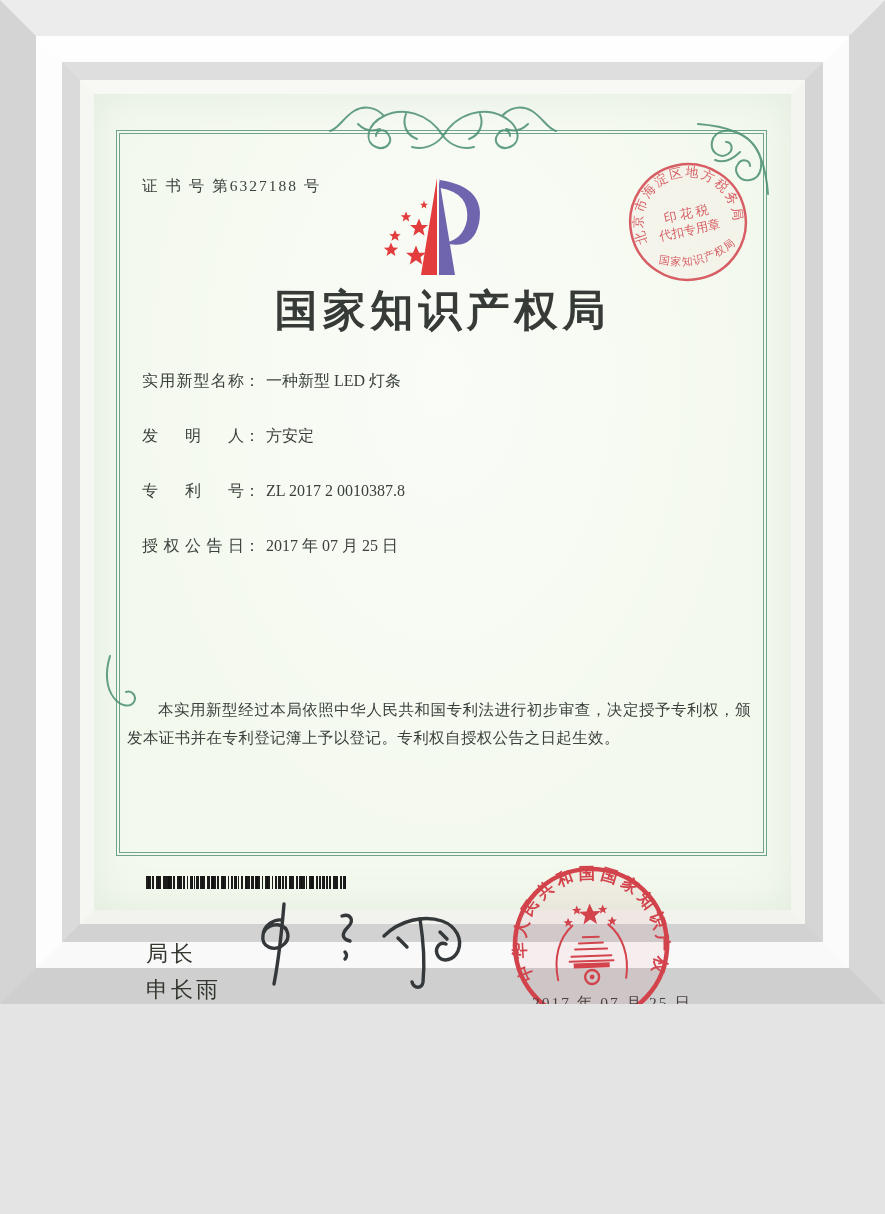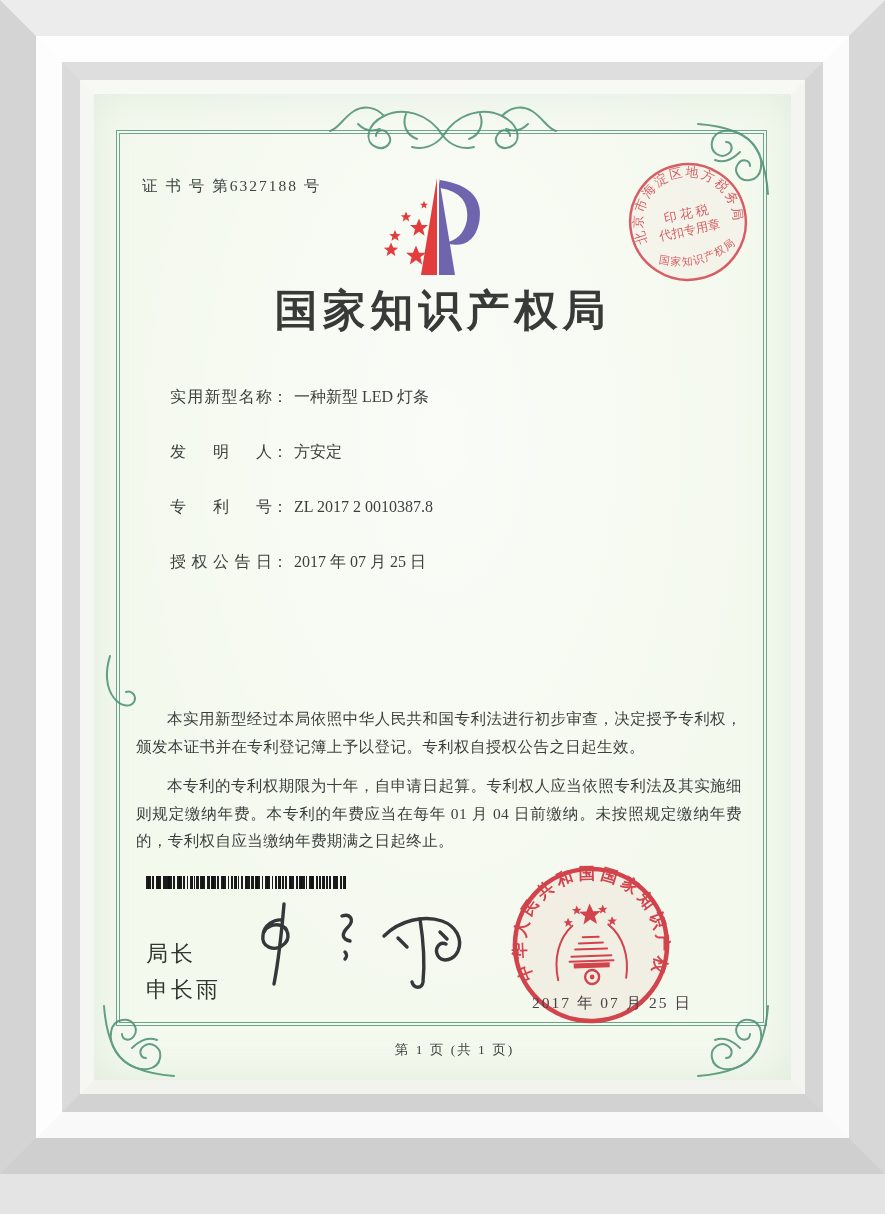--- a/index.html
+++ b/index.html
@@ -1,40 +1,40 @@
 <!DOCTYPE html>
 <html><head>
 <meta charset="utf-8">
 <style>
   html,body{margin:0;padding:0;}
   body{width:885px;height:1214px;background:#e4e4e4;font-family:"Liberation Serif","DejaVu Serif",serif;}
-  .stage{position:relative;width:885px;height:1174px;overflow:hidden;}
+  .stage{position:relative;width:885px;height:1004px;overflow:hidden;}
   
   .bevel{position:absolute;inset:0;border:36px solid;border-color:#ececec #d7d7d7 #cfcfcf #d4d4d4;}
   .mat1{position:absolute;inset:0;border:26px solid;border-color:#fefefe #fbfbfb #f9f9f9 #fdfdfd;}
   .mat2{position:absolute;inset:0;border:18px solid;border-color:#dedede #d5d5d5 #d2d2d2 #dadada;}
   .mat3{position:absolute;inset:0;border:14px solid;border-color:#f8f8f5 #f4f4f0 #f2f2ee #f6f6f2;}
   .paper{position:absolute;inset:0;background:#f4f9ee;
          background-image:radial-gradient(ellipse at 50% 35%,rgba(255,255,255,.55),rgba(255,255,255,0) 65%);
          box-shadow:inset 0 0 46px rgba(110,155,125,.14);}
   .green-border{position:absolute;left:22px;right:24px;top:36px;bottom:54px;border:4px double #4f8f73;opacity:.8;}
   .orn{position:absolute;opacity:.85;}
   
   .cert-no{position:absolute;left:48px;top:82px;font-size:15.5px;letter-spacing:2px;color:#3c4440;}
   .logo-box{position:absolute;left:280px;top:80px;width:130px;height:106px;}
   .tax-stamp{position:absolute;left:530px;top:64px;width:128px;height:128px;transform:rotate(-12deg);opacity:.85;}
   .title{position:absolute;left:0;top:188px;width:100%;text-align:center;font-size:43px;font-weight:600;
          letter-spacing:5px;color:#363b38;}
-  .fields{position:absolute;left:48px;top:292px;width:600px;margin-left:28px;}
+  .fields{position:absolute;left:48px;top:276px;width:600px;}
   .frow{height:22px;line-height:22px;margin-bottom:33px;font-size:16px;color:#3a403c;white-space:nowrap;}
   .flabel{display:inline-block;width:102px;text-align:justify;text-align-last:justify;vertical-align:top;}
   .fcolon{margin-right:6px;}
   .paras{position:absolute;left:30px;top:599px;width:630px;font-size:15.5px;line-height:27.6px;
          color:#3a403c;text-align:justify;letter-spacing:.4px;}
-  .paras p{margin:12px;text-indent:2em;}
+  .paras p{margin:3px;text-indent:2em;}
   .barcode{position:absolute;left:52px;top:782px;width:200px;height:13px;
     background-image:
       repeating-linear-gradient(90deg,#1c1c1c 0 1.6px,transparent 1.6px 3.4px),
       repeating-linear-gradient(90deg,#1c1c1c 0 1px,transparent 1px 6.3px),
       repeating-linear-gradient(90deg,#111 0 2.6px,transparent 2.6px 11px);}
   .signer{position:absolute;left:52px;top:842px;font-size:22px;letter-spacing:3px;color:#33382f;line-height:36px;}
   .signature{position:absolute;left:150px;top:796px;width:240px;height:105px;}
   .seal{position:absolute;left:413px;top:767px;width:168px;height:168px;transform:rotate(-2deg);}
   .seal-date{position:absolute;left:408px;top:899px;width:220px;text-align:center;font-size:15.5px;
              letter-spacing:2px;color:#4c3f41;z-index:5;}
@@ -137,21 +137,20 @@
               <div class="frow">
                 <span class="flabel">专　利　号</span><span class="fcolon">：</span><span>ZL 2017 2 0010387.8</span>
               </div>
               <div class="frow">
                 <span class="flabel">授权公告日</span><span class="fcolon">：</span><span>2017 年 07 月 25 日</span>
               </div>
             </div>
 
             <div class="paras">
               <p>本实用新型经过本局依照中华人民共和国专利法进行初步审查，决定授予专利权，颁发本证书并在专利登记簿上予以登记。专利权自授权公告之日起生效。</p>
-              <p>本专利的专利权期限为十年，自申请日起算。专利权人应当依照专利法及其实施细则规定缴纳年费。本专利的年费应当在每年 01 月 04 日前缴纳。未按照规定缴纳年费的，专利权自应当缴纳年费期满之日起终止。</p>
             </div>
 
             <div class="barcode"></div>
 
             <div class="signer">
               <div>局长</div>
               <div>申长雨</div>
             </div>
 
             <svg class="signature" viewBox="0 0 240 105">

